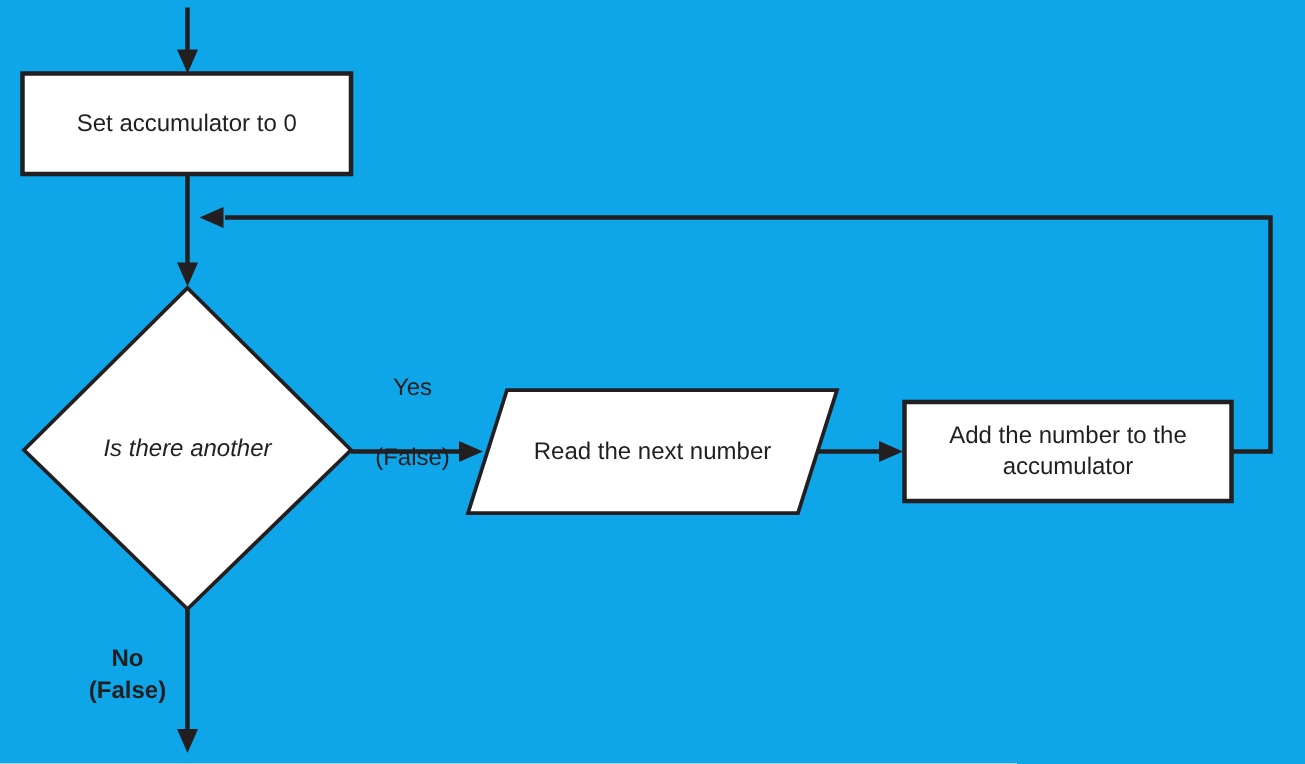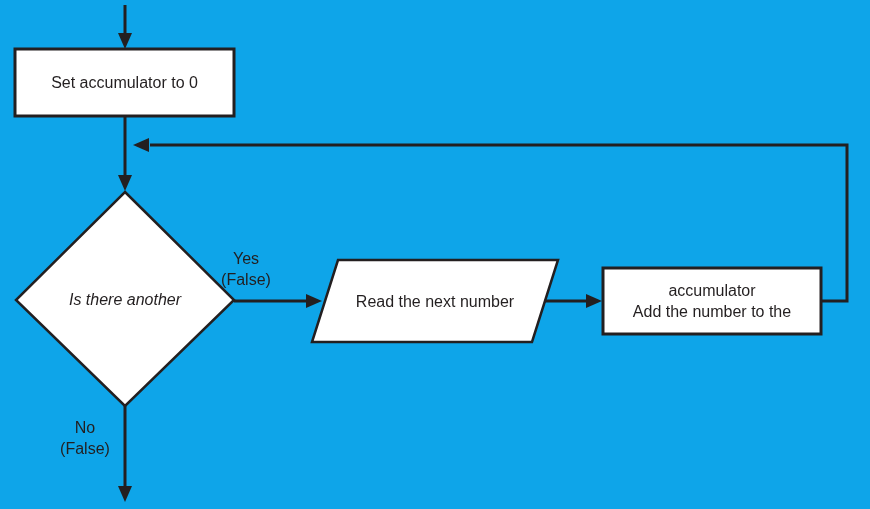--- a/index.html
+++ b/index.html
@@ -82,27 +82,27 @@
 
   <div class="node-label" style="left:35px; top:264px; width:180px; height:70px;font-style:italic;">
     <span>Is there another</span>
   </div>
 
   <div class="node-label" style="left:312px; top:260px; width:246px; height:82px;text-align:right;">
     <span>Read the next number</span>
   </div>
 
   <div class="node-label" style="left:603px; top:268px; width:218px; height:66px;">
+    <span>Add the number to the</span>
     <span>accumulator</span>
-    <span>Add the number to the</span>
   </div>
 
-  <div class="edge-label" style="left:206px; top:248px; width:80px;">
+  <div class="edge-label" style="left:235px; top:248px; width:80px;gap:26px;">
     <span>Yes</span>
     <span>(False)</span>
   </div>
 
-  <div class="edge-label" style="left:45px; top:417px; width:80px;">
+  <div class="edge-label" style="left:45px; top:429px; width:80px;font-weight:bold;">
     <span>No</span>
     <span>(False)</span>
   </div>
 
 </div>
 
 </body></html>

